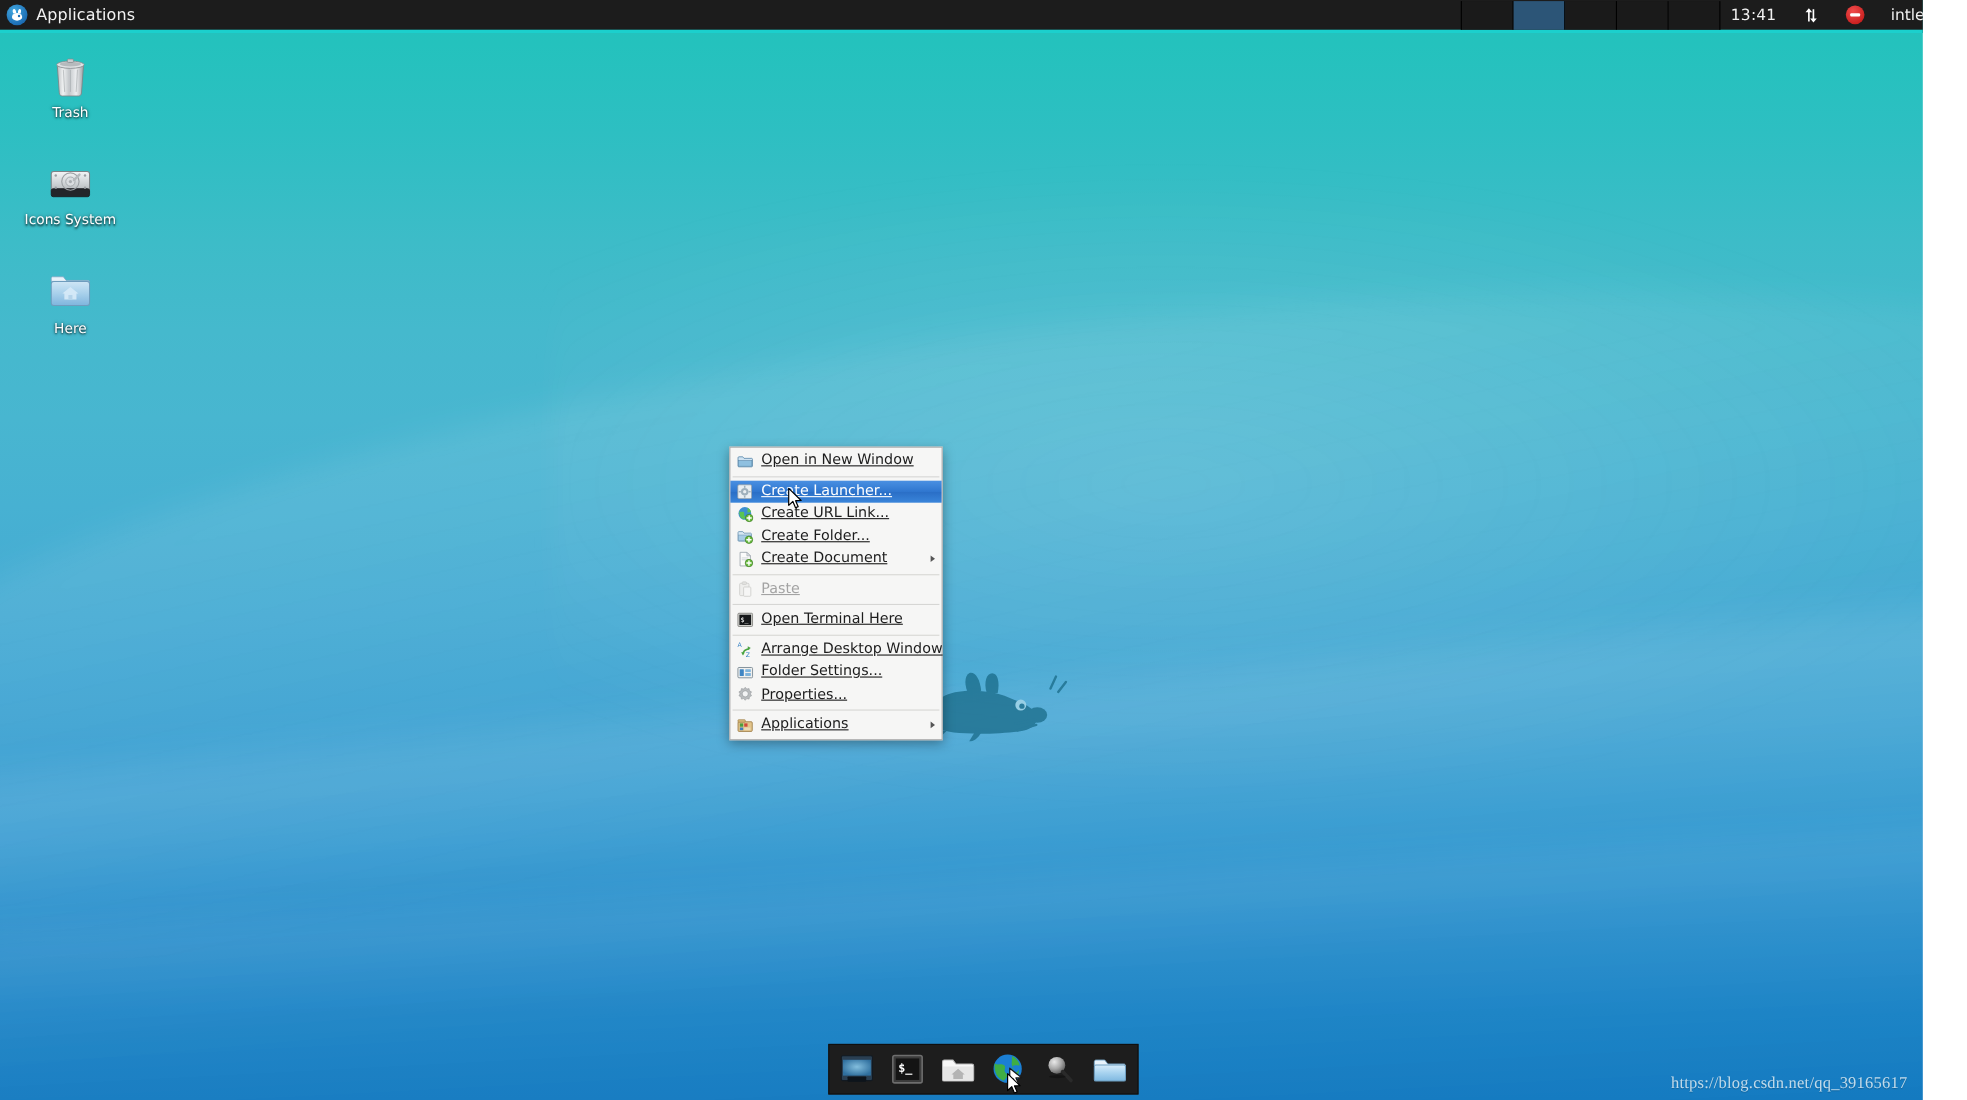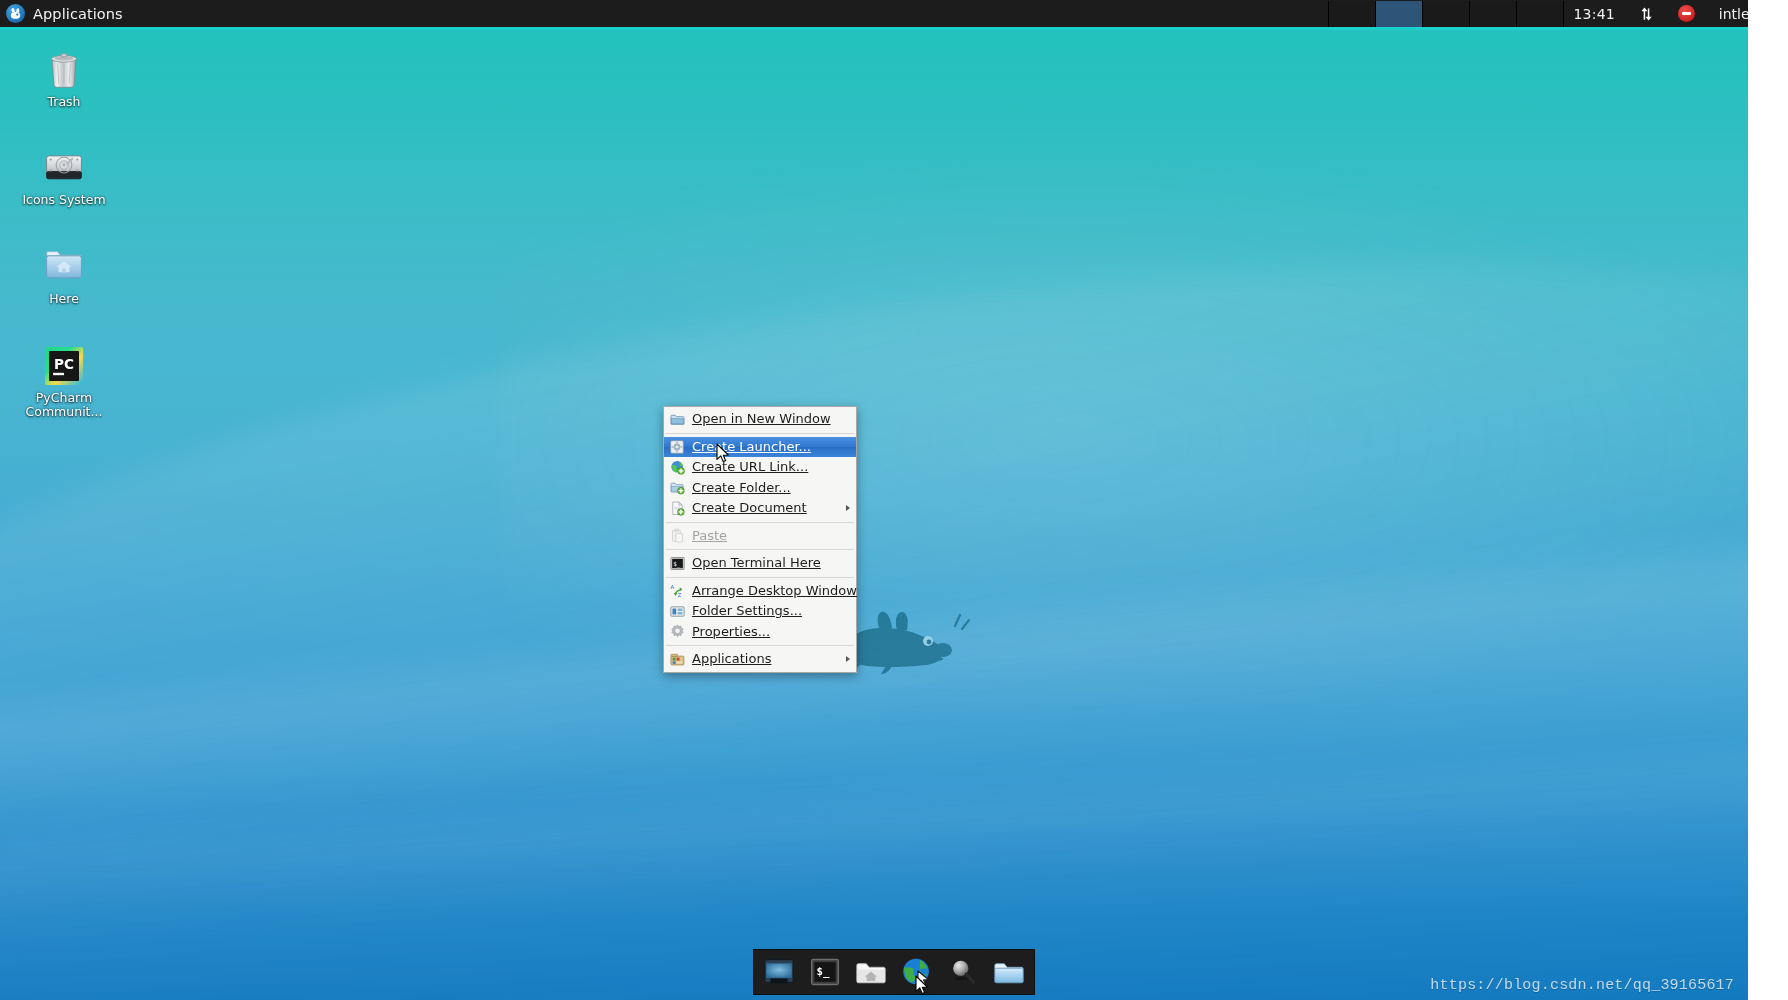--- a/index.html
+++ b/index.html
@@ -285,21 +285,21 @@
   
   #watermark {
     position: absolute;
     right: 14px;
     bottom: 6px;
     font-size: 15px;
     color: #cfe3ef;
     opacity: 0.92;
     letter-spacing: 0.2px;
     z-index: 20;
-    font-family: Liberation Mono, monospace;
+    font-family: Liberation Serif, serif;
     text-shadow: 0 1px 1px rgba(0,0,0,0.25);
   }
 </style>
 </head>
 <body>
 
 <div id="desktop">
 
   <div class="wp-sweep wp-sweep-3"></div>
   <div class="wp-sweep wp-sweep-1"></div>
@@ -430,39 +430,20 @@
         </defs>
         <path d="M5 14 L5 11 C5 10 5.7 9.4 6.6 9.4 L17 9.4 L19.8 13 L41.4 13 C42.4 13 43 13.7 43 14.6 L43 14 Z" fill="#e8f2fa" stroke="#7fa8c6" stroke-width="0.8"></path>
         <rect x="5" y="14" width="38" height="24" rx="2.5" fill="url(#gHome)" stroke="#6f9cbd" stroke-width="1"></rect>
         <path d="M24 19.5 L32 26 L30 26 L30 32 L18 32 L18 26 L16 26 Z" fill="#d6e9f7" opacity="0.92"></path>
         <rect x="22" y="27.5" width="4" height="4.5" fill="#b4d3ea"></rect>
       </svg>
     </div>
     <div class="caption">Here</div>
   </div>
 
-  <div class="desk-icon" style="left:18px; top:338px;">
-    <div class="glyph">
-      <svg viewBox="0 0 44 44" width="40" height="40">
-        <defs>
-          <linearGradient id="gPc" x1="0" y1="0" x2="1" y2="1">
-            <stop offset="0" stop-color="#21d789"></stop>
-            <stop offset="0.35" stop-color="#24e08c"></stop>
-            <stop offset="0.6" stop-color="#f6d94a"></stop>
-            <stop offset="1" stop-color="#24b8e8"></stop>
-          </linearGradient>
-        </defs>
-        <rect x="1" y="1" width="42" height="42" rx="2" fill="url(#gPc)"></rect>
-        <rect x="5.5" y="5.5" width="33" height="33" rx="1" fill="#161616"></rect>
-        <text x="11" y="25" font-family="DejaVu Sans, sans-serif" font-size="15" font-weight="bold" fill="#ffffff">PC</text>
-        <rect x="10" y="29.5" width="12" height="2.6" fill="#ffffff"></rect>
-      </svg>
-    </div>
-    <div class="caption">PyCharm Communit...</div>
-  </div>
 
   <div id="context-menu">
 
     <div class="mi">
       <span class="mi-icon">
         <svg viewBox="0 0 16 16" width="15" height="15">
           <path d="M1 4.4 C1 3.8 1.4 3.5 1.9 3.5 L5.6 3.5 L6.8 5 L14.2 5 C14.7 5 15 5.4 15 5.9 L15 12.4 C15 12.9 14.7 13.2 14.2 13.2 L1.8 13.2 C1.3 13.2 1 12.9 1 12.4 Z" fill="#cfe3f2" stroke="#5b89ab" stroke-width="0.8"></path>
           <rect x="1.6" y="7.2" width="12.8" height="5.4" fill="#8fc0e0" stroke="#5b89ab" stroke-width="0.6"></rect>
         </svg>
       </span>

